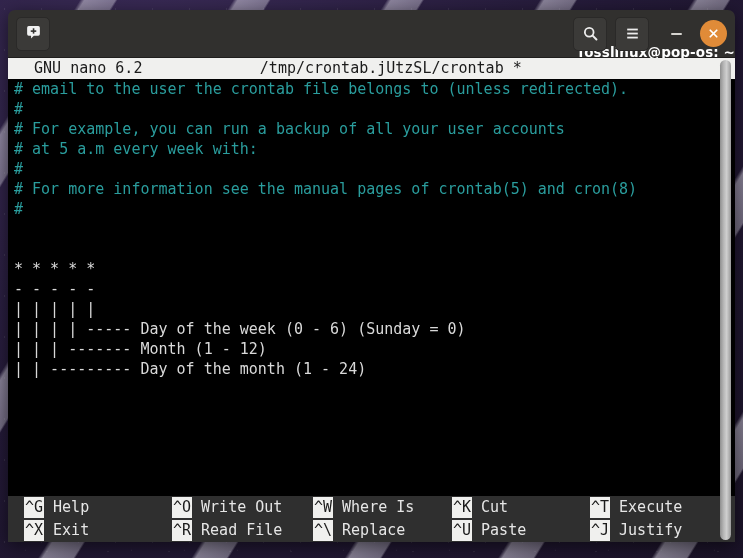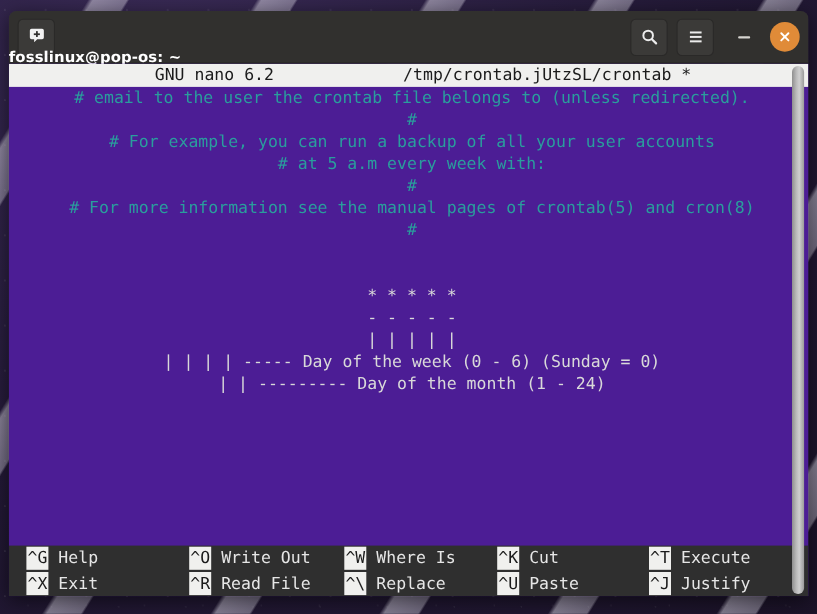--- a/index.html
+++ b/index.html
@@ -80,21 +80,21 @@
     display: flex;
     align-items: center;
     justify-content: center;
     cursor: pointer;
     flex: 0 0 auto;
   }
   #titlebar-title {
     position: absolute;
     left: 0;
     right: 0;
-    text-align: left;
+    text-align: right;
     color: #ffffff;
     font-family: "DejaVu Sans", sans-serif;
     font-size: 13.5px;
     font-weight: bold;
     letter-spacing: 0.1px;
     pointer-events: none;
     margin-top: 37px;
   }
   #tb-right {
     margin-left: auto;
@@ -127,26 +127,25 @@
     align-items: center;
     justify-content: center;
     cursor: pointer;
     margin-left: 3px;
   }
 
   
   #terminal {
     flex: 1 1 auto;
     position: relative;
-    background: #4c1d95;
+    background: #000000;
     overflow: hidden;
     font-family: "DejaVu Sans Mono", monospace;
     font-size: 15px;
     line-height: 20px;
-    text-align: center;
   }
   #nano-header {
     height: 21px;
     background: #f0f0ee;
     color: #1b1b1b;
     white-space: pre;
     padding-left: 8px;
     box-sizing: border-box;
     font-size: 15px;
     line-height: 21px;
@@ -290,20 +289,21 @@
         <div class="code-line c-comment"># at 5 a.m every week with:</div>
         <div class="code-line c-comment">#</div>
         <div class="code-line c-comment"># For more information see the manual pages of crontab(5) and cron(8)</div>
         <div class="code-line c-comment">#</div>
         <div class="code-line c-plain">&nbsp;</div>
         <div class="code-line c-plain">&nbsp;</div>
         <div class="code-line c-plain">* * * * *</div>
         <div class="code-line c-plain">- - - - -</div>
         <div class="code-line c-plain">| | | | |</div>
         <div class="code-line c-plain">| | | | ----- Day of the week (0 - 6) (Sunday = 0)</div>
+        <div class="code-line c-plain">| | | ------- Month (1 - 12)</div>
         <div class="code-line c-plain">| | --------- Day of the month (1 - 24)</div>
         <div class="code-line c-plain">&nbsp;</div>
       </div>
 
     <div id="nano-bar">
       <div class="bar-row" id="bar-row-1" style="position: relative;"><div class="sc" style="position: absolute; left: 8px;"><span class="sc-key">^G</span><span class="sc-label">Help</span></div><div class="sc" style="position: absolute; left: 156px;"><span class="sc-key">^O</span><span class="sc-label">Write Out</span></div><div class="sc" style="position: absolute; left: 297px;"><span class="sc-key">^W</span><span class="sc-label">Where Is</span></div><div class="sc" style="position: absolute; left: 436px;"><span class="sc-key">^K</span><span class="sc-label">Cut</span></div><div class="sc" style="position: absolute; left: 574px;"><span class="sc-key">^T</span><span class="sc-label">Execute</span></div></div>
       <div class="bar-row" id="bar-row-2" style="position: relative;"><div class="sc" style="position: absolute; left: 8px;"><span class="sc-key">^X</span><span class="sc-label">Exit</span></div><div class="sc" style="position: absolute; left: 156px;"><span class="sc-key">^R</span><span class="sc-label">Read File</span></div><div class="sc" style="position: absolute; left: 297px;"><span class="sc-key">^\</span><span class="sc-label">Replace</span></div><div class="sc" style="position: absolute; left: 436px;"><span class="sc-key">^U</span><span class="sc-label">Paste</span></div><div class="sc" style="position: absolute; left: 574px;"><span class="sc-key">^J</span><span class="sc-label">Justify</span></div></div>
     </div>
 
     <div id="term-scrollbar">

